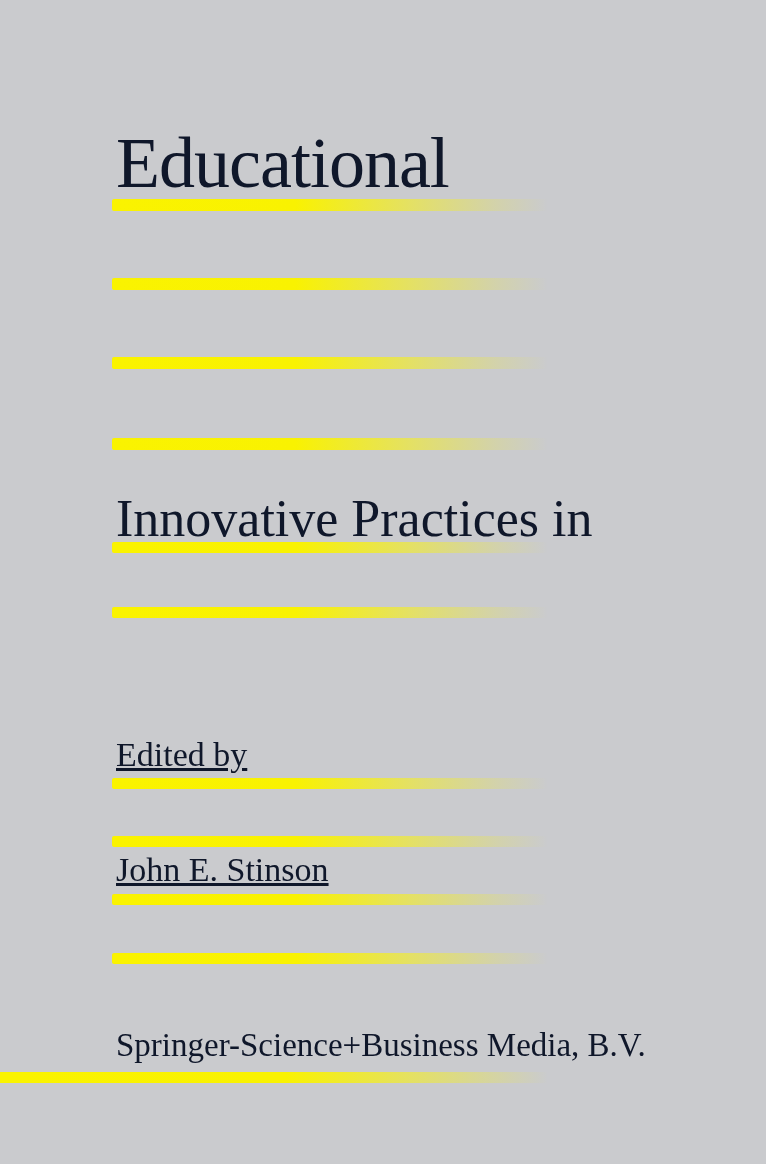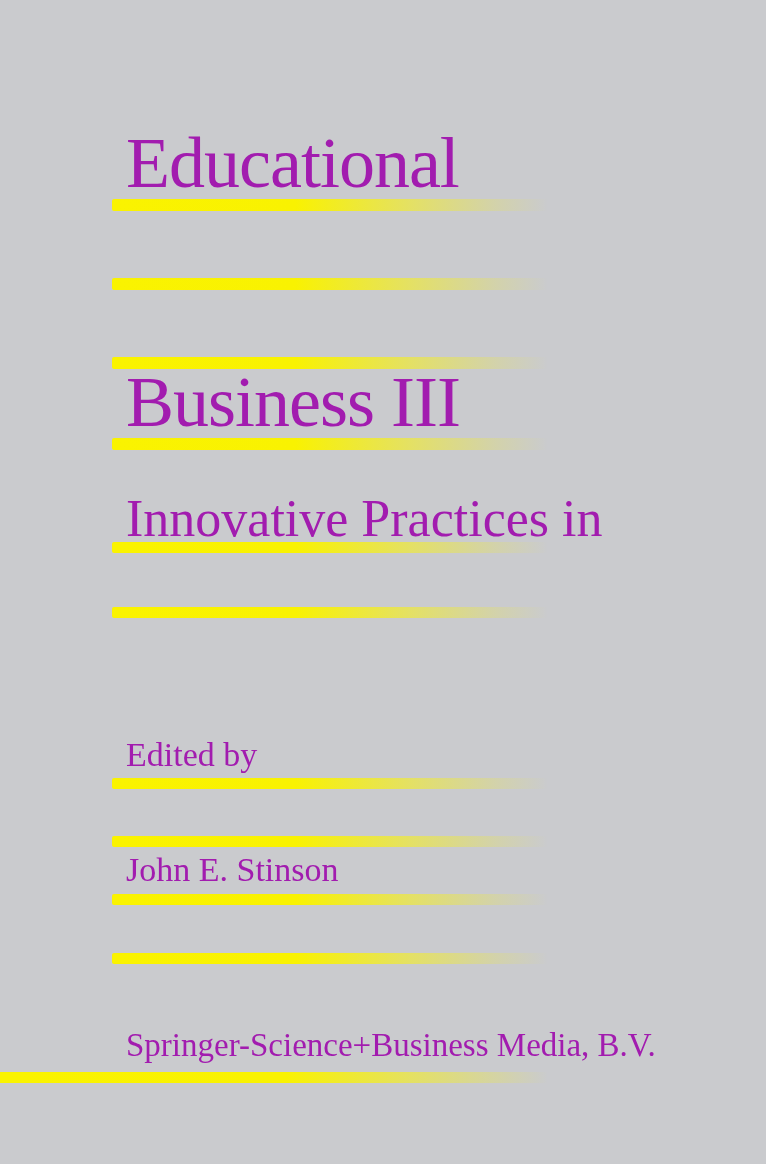--- a/index.html
+++ b/index.html
@@ -11,28 +11,28 @@
     position: relative;
     width: 766px;
     height: 1164px;
     margin: 0 auto;
     background: #cacbce;
     overflow: hidden;
     font-family: "Liberation Serif", serif;
   }
   .txt {
     position: absolute;
-    left: 126px;
-    color: #a21caf;
+    left: 116px;
+    color: #0f172a;
     line-height: 1;
     white-space: nowrap;
   }
   .title-line   { font-size: 72px; letter-spacing: -1px; }
   .subtitle-line{ font-size: 52px; }
-  .editor-line  { font-size: 34px; }
+  .editor-line  { font-size: 34px; text-decoration: underline; }
   .publisher-line {
     font-size: 33px;
     font-weight: normal;
     letter-spacing: 0;
   }
   .bar {
     position: absolute;
     left: 112px;
     width: 436px;
     height: 12px;
@@ -63,21 +63,20 @@
 
 <div class="cover">
 
   <div class="txt title-line" style="top:127px">Educational</div>
   <div class="bar" style="top:199px"></div>
 
   <div class="bar" style="top:278px"></div>
 
   <div class="bar" style="top:357px"></div>
 
-  <div class="txt title-line" style="top:366px">Business III</div>
   <div class="bar" style="top:438px"></div>
 
   <div class="txt subtitle-line" style="top:493px">Innovative Practices in</div>
   <div class="bar thin" style="top:542px"></div>
 
   <div class="bar thin" style="top:607px"></div>
 
   <div class="txt editor-line" style="top:738px">Edited by</div>
   <div class="bar thin" style="top:778px"></div>
 

